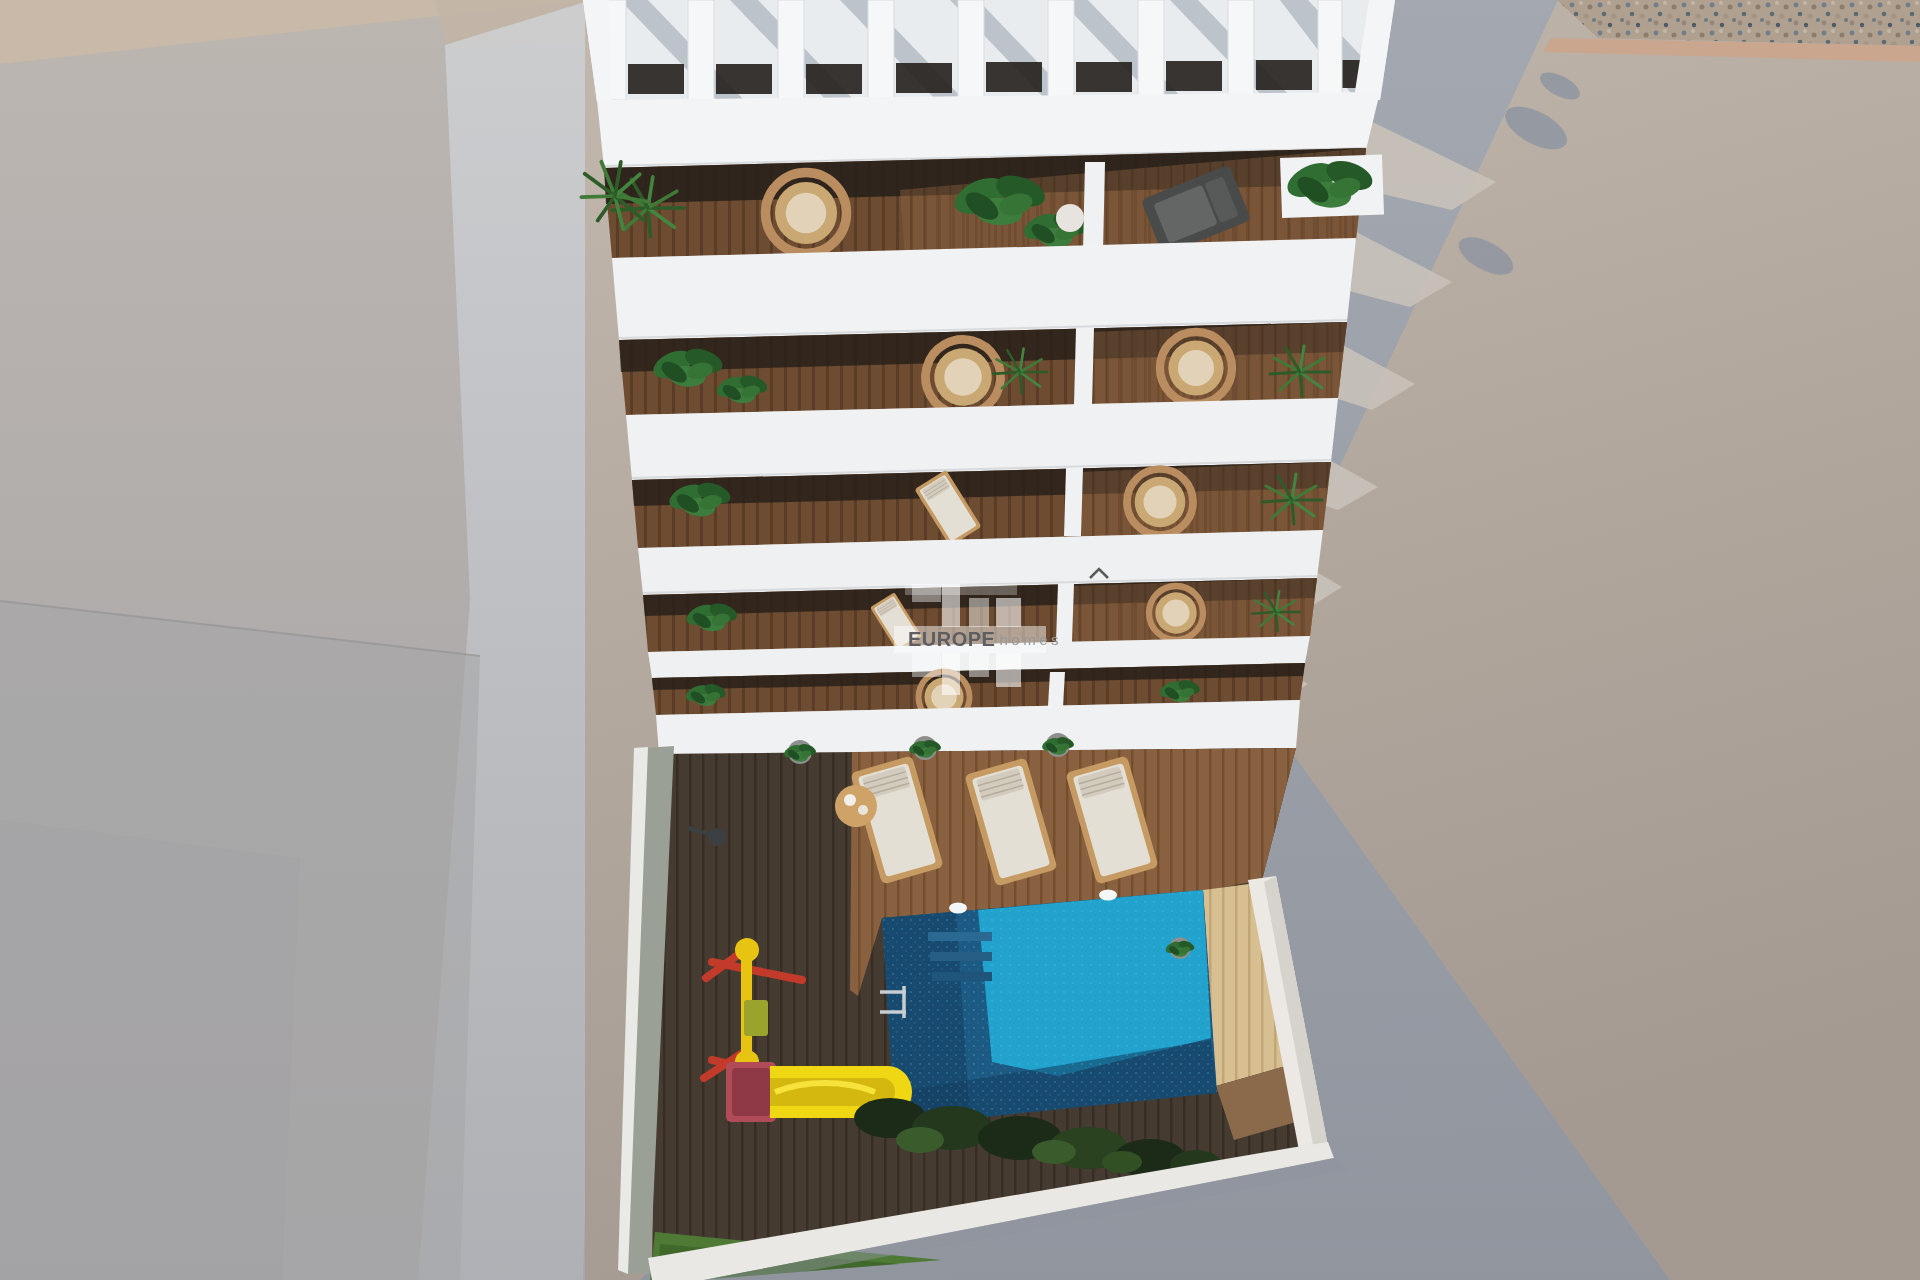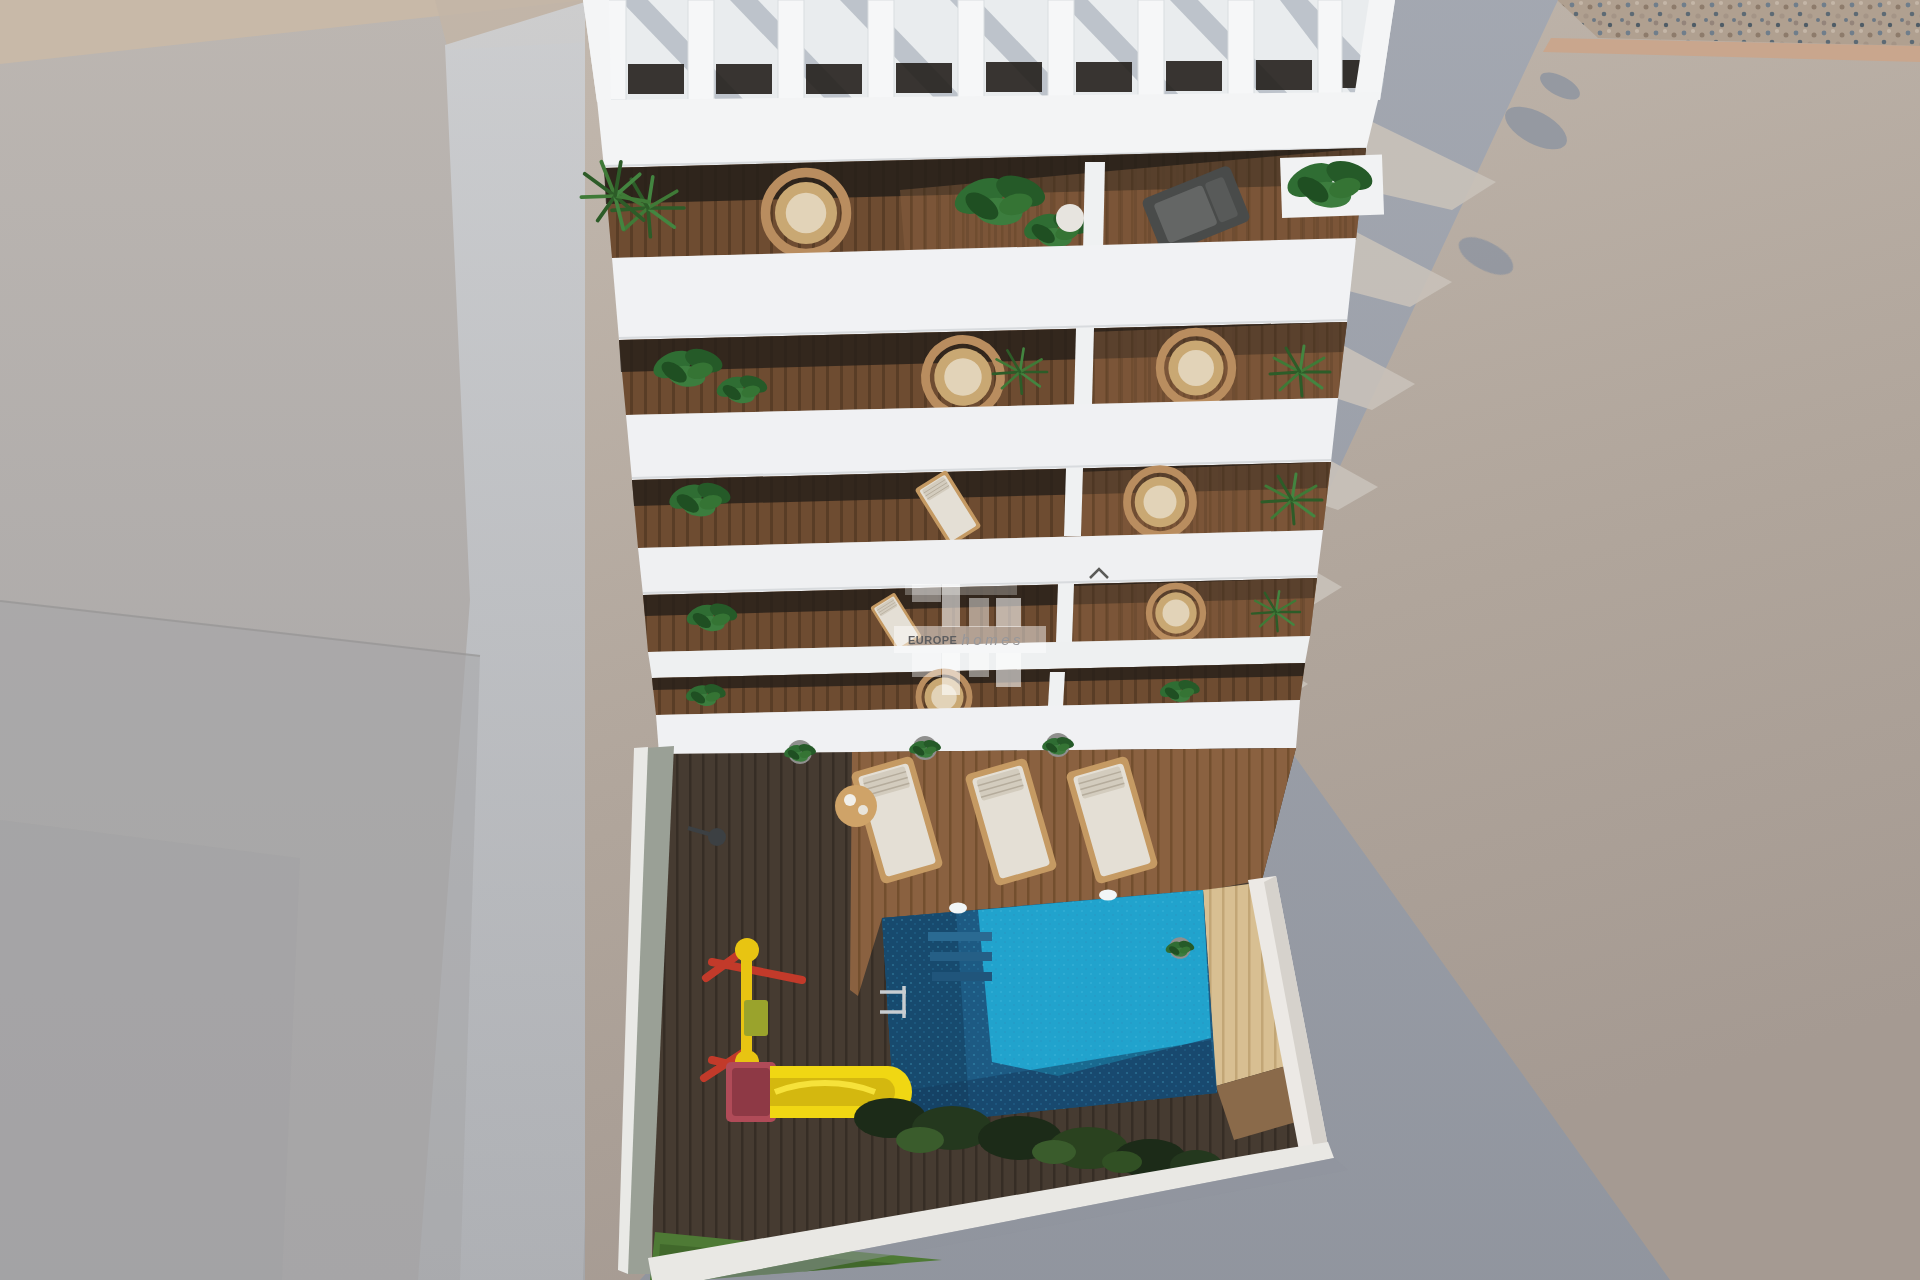--- a/index.html
+++ b/index.html
@@ -5,22 +5,22 @@
   html,body{margin:0;padding:0;background:#888;}
   .stage{position:relative;width:1920px;height:1280px;overflow:hidden;
          font-family:"Liberation Sans", sans-serif;}
   .stage svg{position:absolute;left:0;top:0;}
   
   .wm{position:absolute;left:0;top:0;width:1920px;height:1280px;pointer-events:none;}
   .wm .blk{position:absolute;background:#fff;}
   .wm .band{position:absolute;left:894px;top:626px;width:152px;height:27px;
             background:rgba(255,255,255,.48);display:flex;align-items:center;
             padding-left:14px;box-sizing:border-box;}
-  .wm .brand{font-size:11px;font-weight:bold;color:#5e5e60;letter-spacing:.5px;}
-  .wm .brand2{font-size:15px;font-weight:normal;color:#97979a;letter-spacing:3.5px;margin-left:4px;font-style:italic;}
+  .wm .brand{font-size:20px;font-weight:bold;color:#5e5e60;letter-spacing:.5px;}
+  .wm .brand2{font-size:15px;font-weight:normal;color:#97979a;letter-spacing:3.5px;margin-left:4px;}
 </style>
 </head>
 <body>
 
 <div class="stage">
 <svg width="1920" height="1280" viewBox="0 0 1920 1280">
 <defs>
   <linearGradient id="gLeft" x1="0" y1="0" x2="0" y2="1">
     <stop offset="0" stop-color="#bcb6b1"></stop>
           <stop offset=".55" stop-color="#aeabaa"></stop>

